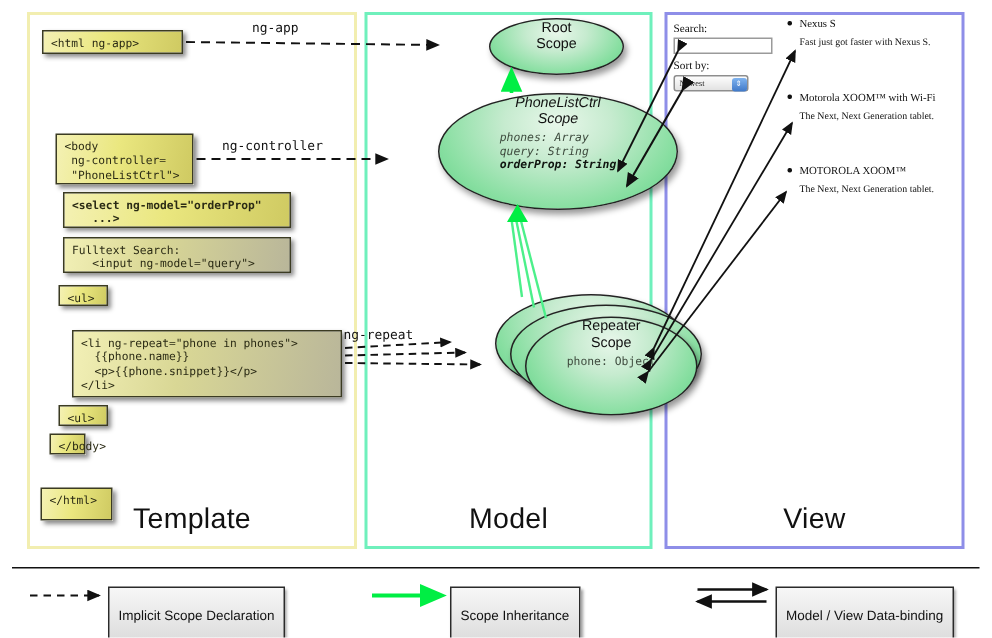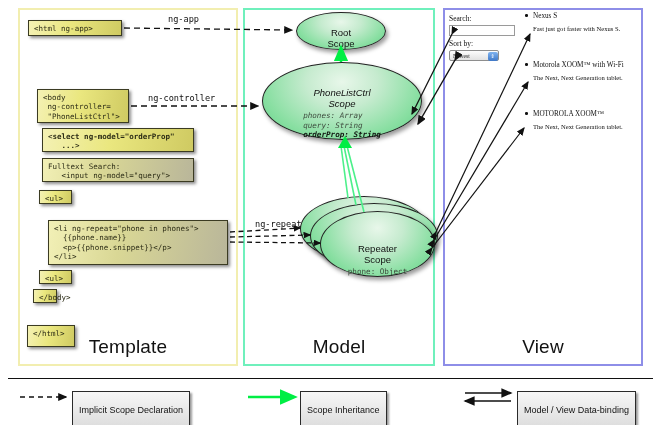--- a/index.html
+++ b/index.html
@@ -24,22 +24,22 @@
            font-size:7.5px;line-height:9.4px;color:#2b2b15;
            padding:3px 5px;white-space:pre;}
   .codebox.grey{background:linear-gradient(100deg,#f2f0b6 0%,#d9d795 40%,#b9b69a 100%);}
   .codebox.bold{font-weight:bold;}
 
   
   .ellipse{position:absolute;box-sizing:border-box;border:1.6px solid #232323;
            border-radius:50%;
            background:radial-gradient(ellipse at 50% 25%, #e8f7ea 0%, #c6ebcf 32%, #89dfa2 70%, #5ccf84 100%);
            box-shadow:2px 3px 4px rgba(0,0,0,.40);
-           display:flex;flex-direction:column;align-items:center;justify-content:flex-end;
-           text-align:center;color:#111;}
+           display:flex;flex-direction:column;align-items:center;justify-content:flex-start;
+           text-align:center;color:#111;margin-left:30px;}
   .ell-title{font-size:9.5px;line-height:11px;}
   .ell-props{font-family:"DejaVu Sans Mono","Liberation Mono",monospace;
              font-size:7.6px;line-height:9.2px;color:#3d4a3d;margin-top:2px;text-align:left;}
 
   
   #view-inner{position:absolute;left:449px;top:14px;width:190px;height:110px;}
   .v-label{position:absolute;font-family:"Liberation Serif",serif;font-size:7.5px;color:#111;}
   .v-input{position:absolute;box-sizing:border-box;border:1px solid #9a9a9a;background:#fff;height:11px;}
   .v-select{position:absolute;box-sizing:border-box;height:11px;border:1px solid #8e8e8e;
             background:linear-gradient(#fdfdfd,#e2e2e2);border-radius:2px;
@@ -148,21 +148,21 @@
     </div>
     <div class="phone-item" style="left:84px;top:96px;">
       <span class="bullet"></span>
       <div class="phone-name">MOTOROLA XOOM™</div>
       <div class="phone-snip">The Next, Next Generation tablet.</div>
     </div>
   </div>
 
   <div class="alabel" style="left:168px;top:14px;">ng-app</div>
   <div class="alabel" style="left:148px;top:93px;">ng-controller</div>
-  <div class="alabel" style="left:255px;top:219px;">ng-repeat</div>
+  <div class="alabel" style="left:229px;top:219px;">ng-repeat</div>
 
   <div id="legend-rule"></div>
 
   <div class="leg-box" style="left:72px;top:391px;">Implicit Scope Declaration</div>
   <div class="leg-box" style="left:300px;top:391px;">Scope Inheritance</div>
   <div class="leg-box" style="left:517px;top:391px;">Model / View Data-binding</div>
 
   <svg class="ov" viewBox="0 0 661 425">
     <defs>
       <marker id="ahBlack" markerWidth="7" markerHeight="7" refX="6" refY="3" orient="auto">

